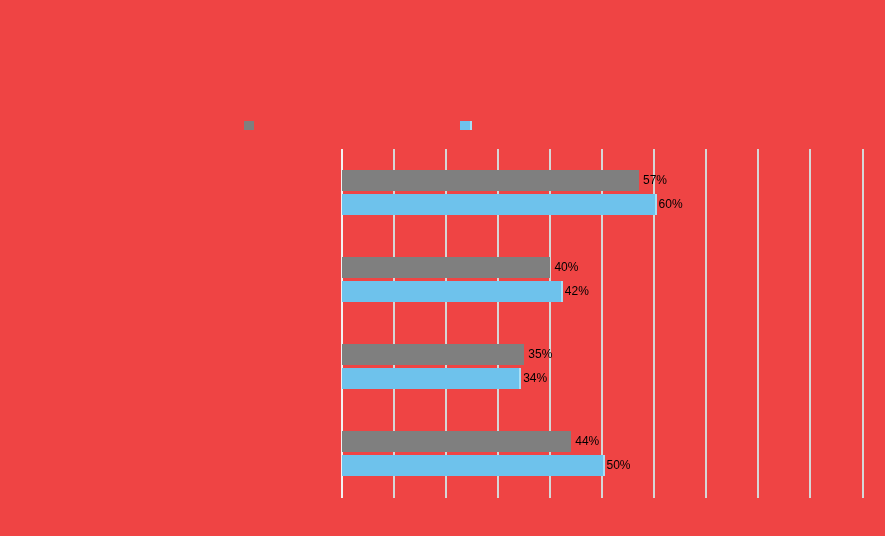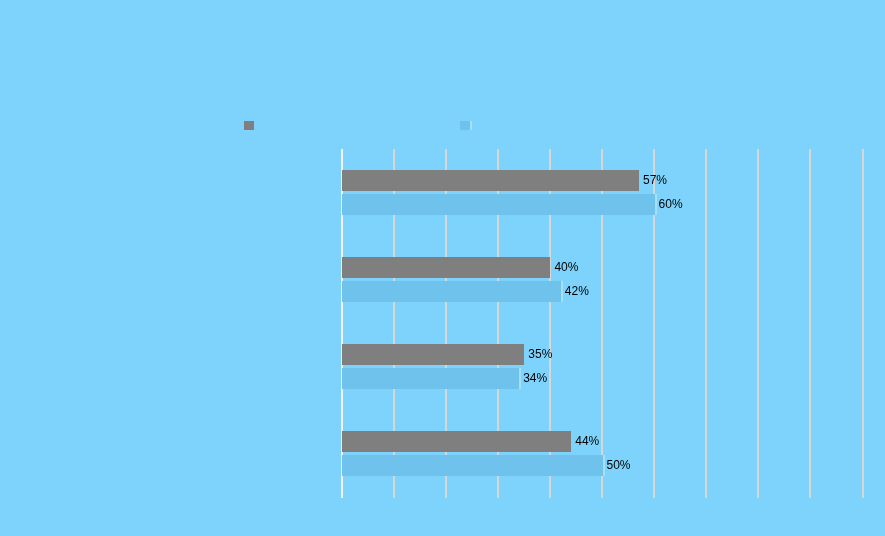--- a/index.html
+++ b/index.html
@@ -5,21 +5,21 @@
   html, body {
     margin: 0;
     padding: 0;
     background: #000000;
     font-family: "Liberation Sans", sans-serif;
   }
   .canvas {
     position: relative;
     width: 885px;
     height: 536px;
-    background: #7dd3fc;
+    background: #ef4444;
     overflow: hidden;
   }
   .legend-item {
     position: absolute;
     top: 120px;
     display: flex;
     align-items: center;
     height: 10px;
   }
   .legend-item.l0 { left: 244px; }

